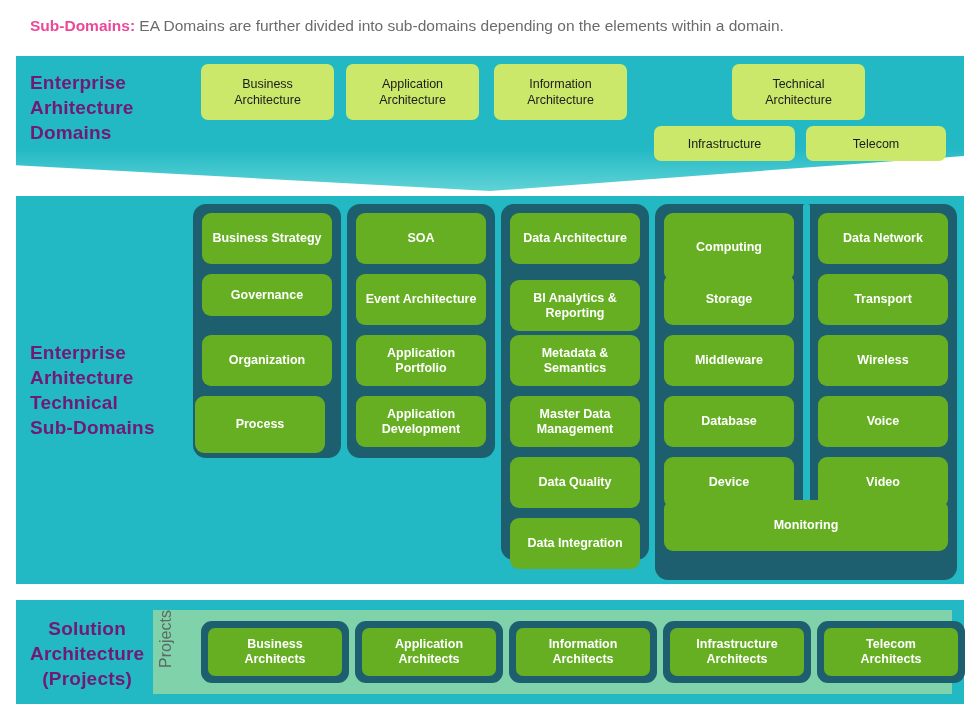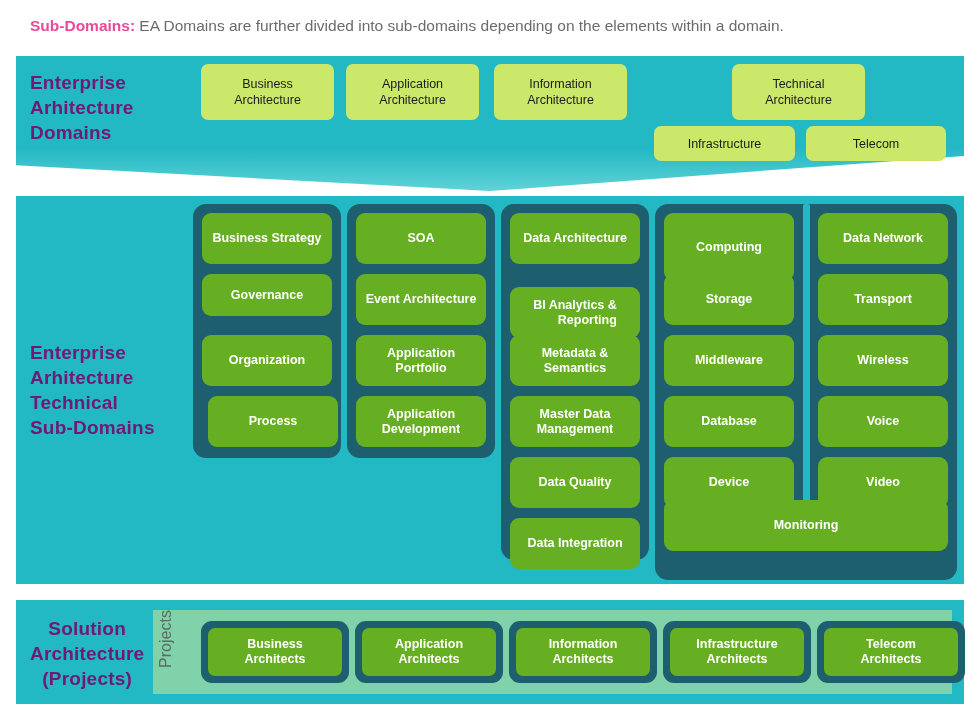--- a/index.html
+++ b/index.html
@@ -103,33 +103,33 @@
   <div class="domain-chip" style="left:790px;top:70px;width:140px;height:35px;">Telecom</div>
 </div>
 
 <div id="subdomains-panel">
   <div class="panel-title" id="subdomains-title">Enterprise<br>Arhitecture<br>Technical<br>Sub-Domains</div>
 
   <div class="col-shell" style="left:177px;top:8px;width:148px;height:254px;">
     <div class="sd-card" style="left:9px;top:9px;width:130px;height:51px;">Business Strategy</div>
     <div class="sd-card" style="left:9px;top:70px;width:130px;height:42px;">Governance</div>
     <div class="sd-card" style="left:9px;top:131px;width:130px;height:51px;">Organization</div>
-    <div class="sd-card" style="left:15px;top:192px;width:130px;height:51px;">Process</div>
+    <div class="sd-card" style="left:2px;top:192px;width:130px;height:57px;">Process</div>
   </div>
 
   <div class="col-shell" style="left:331px;top:8px;width:148px;height:254px;">
     <div class="sd-card" style="left:9px;top:9px;width:130px;height:51px;">SOA</div>
     <div class="sd-card" style="left:9px;top:70px;width:130px;height:51px;">Event Architecture</div>
     <div class="sd-card" style="left:9px;top:131px;width:130px;height:51px;">Application<br>Portfolio</div>
     <div class="sd-card" style="left:9px;top:192px;width:130px;height:51px;">Application<br>Development</div>
   </div>
 
   <div class="col-shell" style="left:485px;top:8px;width:148px;height:356px;">
     <div class="sd-card" style="left:9px;top:9px;width:130px;height:51px;">Data Architecture</div>
-    <div class="sd-card" style="left:9px;top:83px;width:130px;height:51px;text-align:right;">BI Analytics &amp;<br>Reporting</div>
+    <div class="sd-card" style="left:9px;top:76px;width:130px;height:51px;">BI Analytics &amp;<br>Reporting</div>
     <div class="sd-card" style="left:9px;top:131px;width:130px;height:51px;">Metadata &amp;<br>Semantics</div>
     <div class="sd-card" style="left:9px;top:192px;width:130px;height:51px;">Master Data<br>Management</div>
     <div class="sd-card" style="left:9px;top:253px;width:130px;height:51px;">Data Quality</div>
     <div class="sd-card" style="left:9px;top:314px;width:130px;height:51px;">Data Integration</div>
   </div>
 
   <div class="col-shell" style="left:639px;top:8px;width:302px;height:376px;">
     <div class="sd-card" style="left:9px;top:9px;width:130px;height:68px;">Computing</div>
     <div class="sd-card" style="left:9px;top:70px;width:130px;height:51px;">Storage</div>
     <div class="sd-card" style="left:9px;top:131px;width:130px;height:51px;">Middleware</div>

